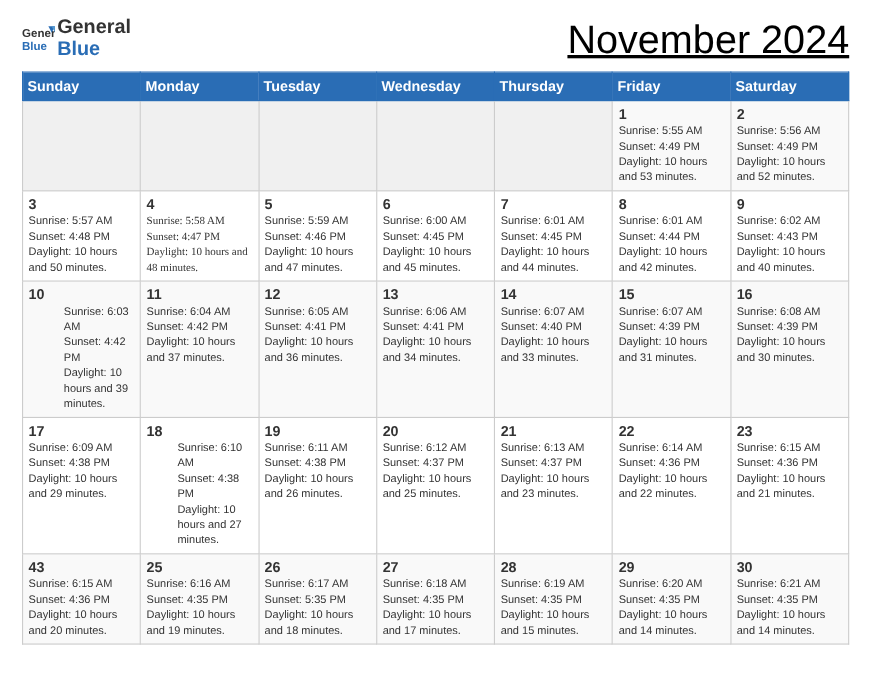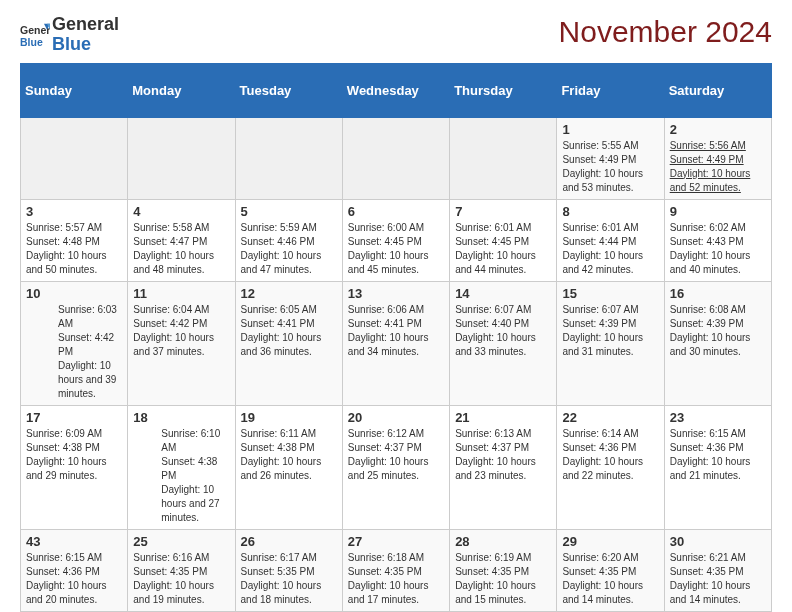--- a/index.html
+++ b/index.html
@@ -2,24 +2,24 @@
 <html><head>
   <meta charset="utf-8">
   <style>
     * { box-sizing: border-box; margin: 0; padding: 0; }
     body { font-family: Arial, sans-serif; background: #fff; width: 792px; min-height: 612px; }
     .page { width: 792px; padding: 15px 20px 10px 20px; }
     .header { display: flex; align-items: flex-start; justify-content: space-between; margin-bottom: 8px; }
     .logo { display: flex; align-items: center; }
     .logo-icon { width: 30px; height: 30px; margin-right: 2px; }
     .title-block { text-align: right; }
-    .month-title { font-size: 30px; color: #7f1d1d; font-weight: 300; }
+    .month-title { font-size: 36px; color: #000000; font-weight: 300; text-decoration: underline; }
     .location { font-size: 16px; color: #555; }
     table { width: 100%; border-collapse: collapse; table-layout: fixed; }
-    thead th { background-color: #2a6db5; color: #fff; font-size: 13px; padding: 19px 4px; text-align: left; border: 1px solid #2a6db5; }
+    thead th { background-color: #2a6db5; color: #fff; font-size: 13px; padding: 5px 4px; text-align: left; border: 1px solid #2a6db5; }
     tbody td { border: 1px solid #ccc; padding: 4px 5px; vertical-align: top; font-size: 10.5px; color: #333; background: #fff; min-height: 80px; }
     tbody tr:nth-child(odd) td { background: #f9f9f9; }
     .day-num { font-size: 13px; font-weight: bold; display: block; margin-bottom: 2px; }
     .day-info { font-size: 10px; color: #333; line-height: 1.4; }
     .empty { background: #f0f0f0 !important; }
   </style>
 </head>
 <body>
 
 <div class="page">
@@ -61,35 +61,35 @@
           <td class="empty"></td>
           <td class="empty"></td>
           <td>
             <span class="day-num">1</span>
             <div class="day-info" style="white-space: pre-line;">Sunrise: 5:55 AM
 Sunset: 4:49 PM
 Daylight: 10 hours and 53 minutes.</div>
           </td>
           <td>
             <span class="day-num">2</span>
-            <div class="day-info" style="white-space: pre-line; text-decoration: underline;">Sunrise: 5:56 AM
+            <div class="day-info" style="white-space: pre-line;">Sunrise: 5:56 AM
 Sunset: 4:49 PM
 Daylight: 10 hours and 52 minutes.</div>
           </td>
         </tr>
         <tr>
           <td>
             <span class="day-num">3</span>
             <div class="day-info" style="white-space: pre-line;">Sunrise: 5:57 AM
 Sunset: 4:48 PM
 Daylight: 10 hours and 50 minutes.</div>
           </td>
           <td>
             <span class="day-num">4</span>
-            <div class="day-info" style="white-space: pre-line;">Sunrise: 5:58 AM
+            <div class="day-info" style="white-space: pre-line; font-family: Liberation Serif, serif;">Sunrise: 5:58 AM
 Sunset: 4:47 PM
 Daylight: 10 hours and 48 minutes.</div>
           </td>
           <td>
             <span class="day-num">5</span>
             <div class="day-info" style="white-space: pre-line;">Sunrise: 5:59 AM
 Sunset: 4:46 PM
 Daylight: 10 hours and 47 minutes.</div>
           </td>
           <td>

